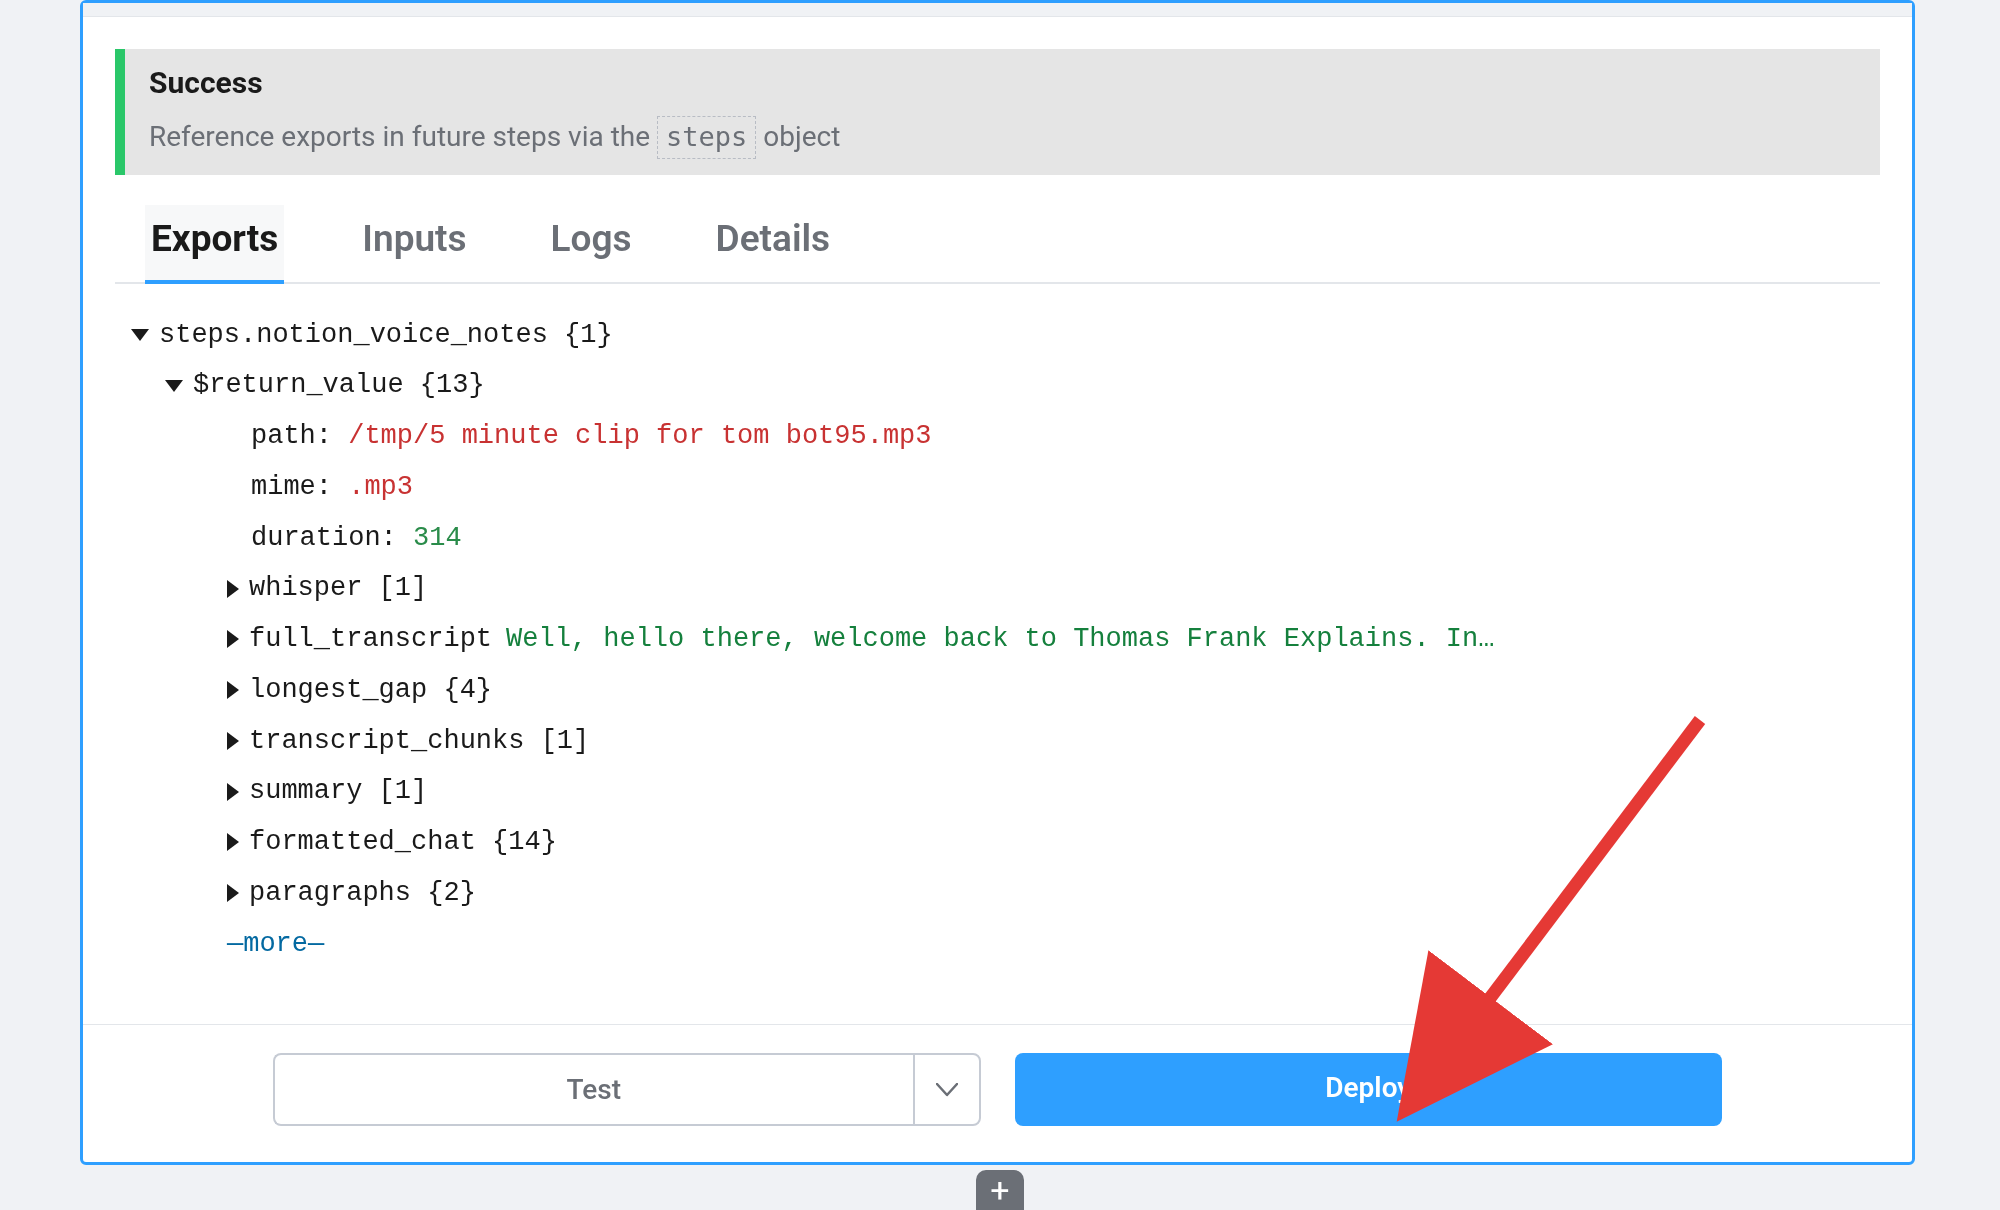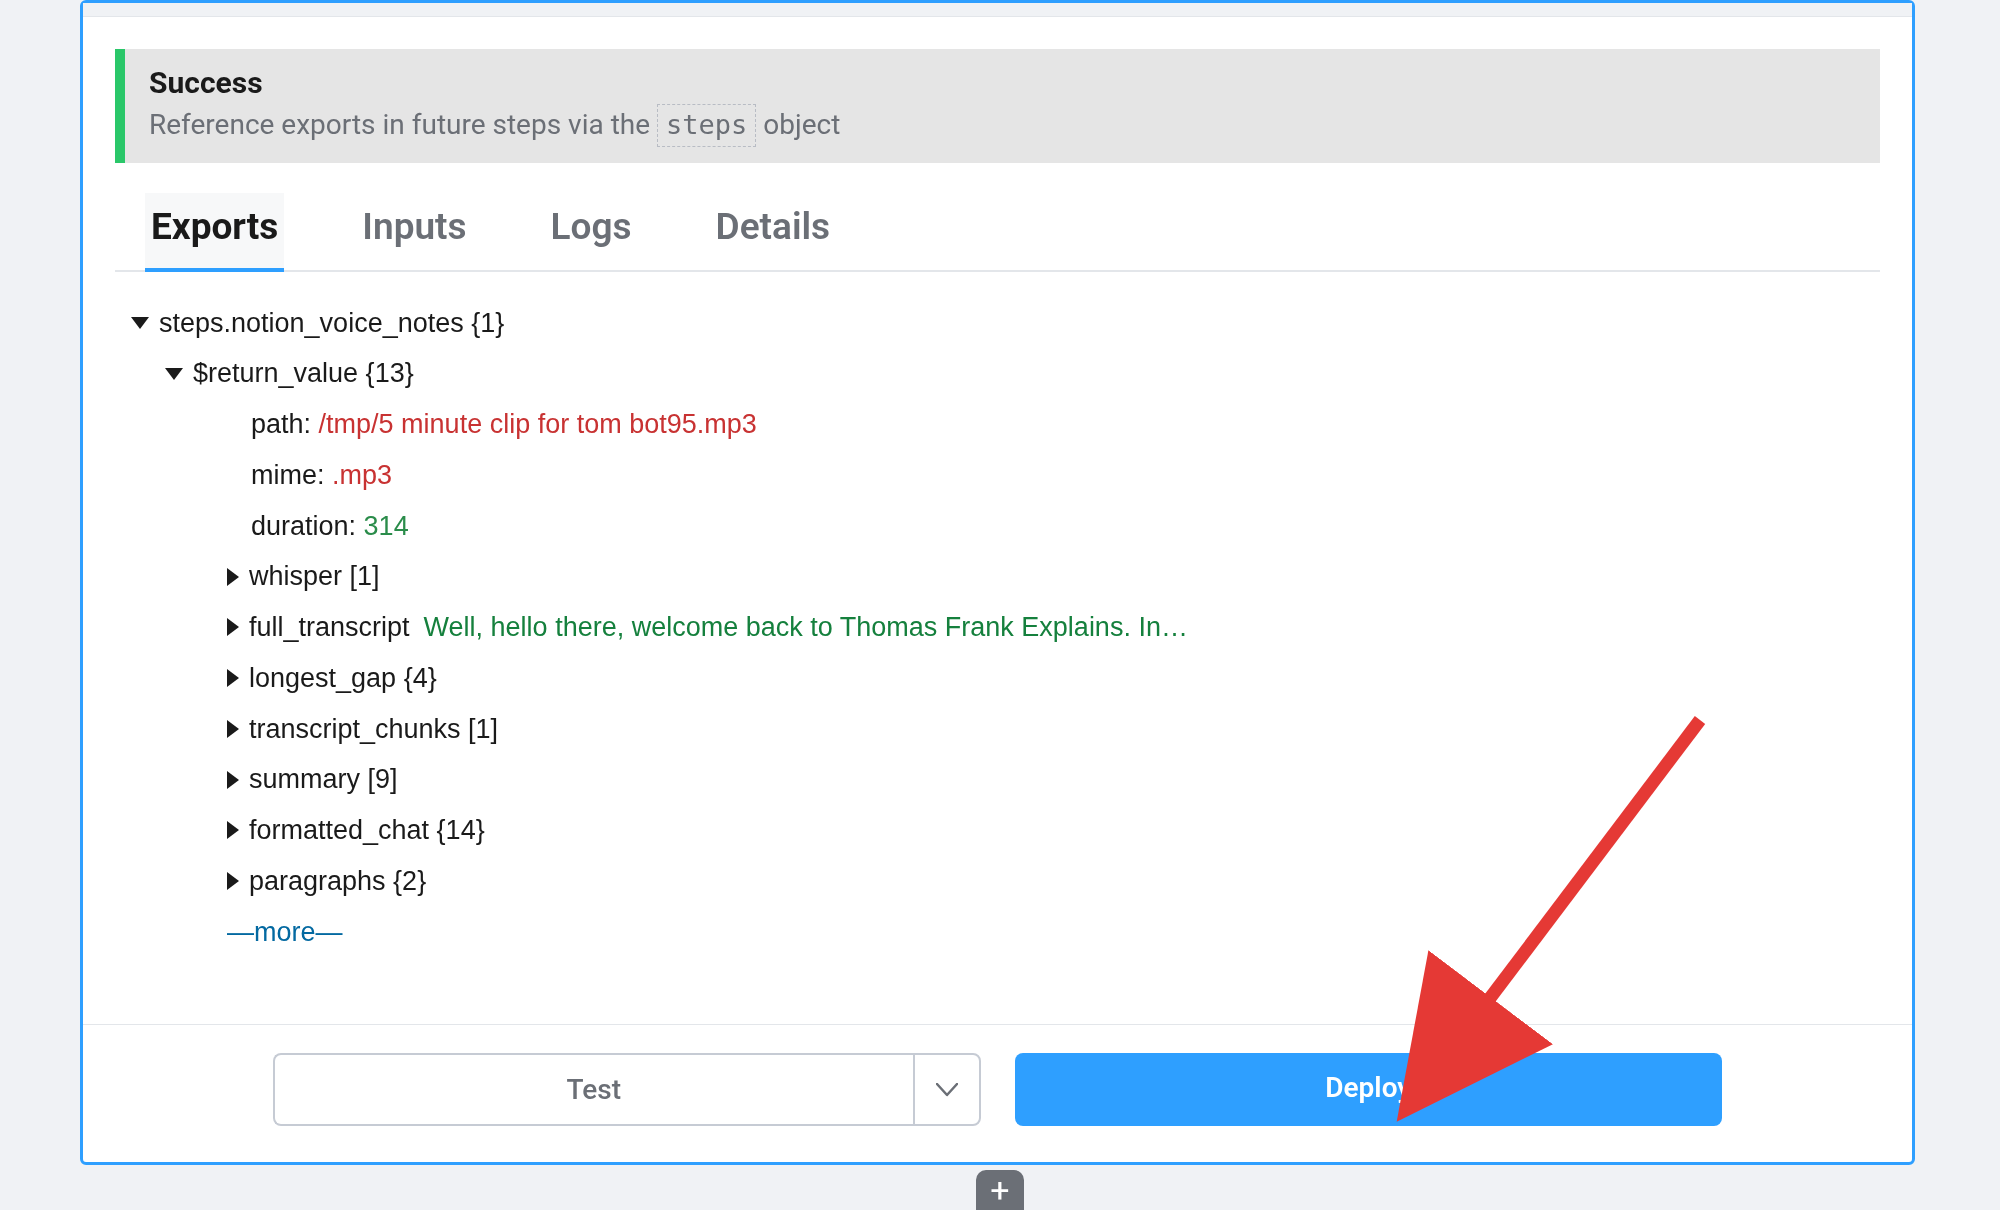--- a/index.html
+++ b/index.html
@@ -36,21 +36,21 @@
   }
   .success-title {
     font-size: 30px;
     font-weight: 700;
     color: #1a1a1a;
   }
   .success-sub {
     font-size: 28px;
     color: #6b6f76;
     line-height: 1.5;
-    margin-top: 4px;
+    margin-top: 16px;
   }
   .code-chip {
     display: inline-block;
     border: 1px dashed #b8bcc4;
     padding: 0 8px;
     font-family: ui-monospace, SFMono-Regular, Menlo, Consolas, monospace;
     color: #6b6f76;
     font-size: 27px;
   }
   .tabs {
@@ -69,21 +69,21 @@
   }
   .tab.active {
     color: #1a1a1a;
     font-weight: 700;
     border-bottom: 4px solid #2e9fff;
     margin-bottom: -2px;
     background: #f7f8f9;
   }
   .tree {
     margin: 26px 32px 0 48px;
-    font-family: Liberation Sans, sans-serif;
+    font-family: Liberation Mono, monospace;
     font-size: 27px;
     line-height: 1.88;
     color: #1a1a1a;
     flex: 1;
     overflow: hidden;
   }
   .row { display: flex; align-items: center; white-space: nowrap; }
   .caret {
     display: inline-block;
     width: 0; height: 0;
@@ -241,21 +241,21 @@
       <span>longest_gap {4}</span>
     </div>
 
     <div class="row ind2">
       <span class="caret right"></span>
       <span>transcript_chunks [1]</span>
     </div>
 
     <div class="row ind2">
       <span class="caret right"></span>
-      <span>summary [9]</span>
+      <span>summary [1]</span>
     </div>
 
     <div class="row ind2">
       <span class="caret right"></span>
       <span>formatted_chat {14}</span>
     </div>
 
     <div class="row ind2">
       <span class="caret right"></span>
       <span>paragraphs {2}</span>

